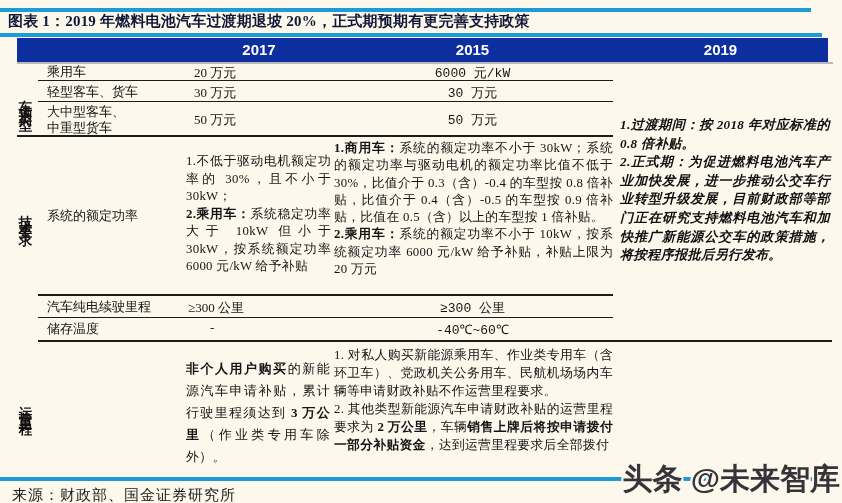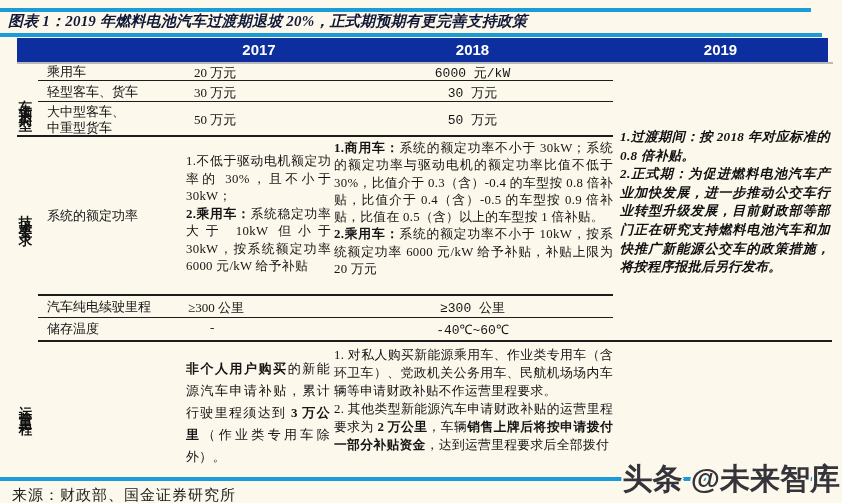--- a/index.html
+++ b/index.html
@@ -19,21 +19,21 @@
   #line-r1         { top:80px;  left:38px; width:575px; height:1px; }
   #line-r2         { top:101px; left:38px; width:575px; height:1px; }
   #line-r3         { top:135px; left:17px; width:596px; height:2px; }
   #line-r4         { top:294px; left:38px; width:575px; height:2px; }
   #line-r5         { top:317px; left:38px; width:575px; height:1px; }
   #line-r6         { top:340px; left:38px; width:794px; height:2px; }
   #rule-bottom     { top:477px; left:0;    width:835px; height:4px; }
 
   
   .fig-title { position:absolute; top:12px; left:8px; width:800px;
-    font-size:15px; font-weight:bold; font-style:italic; color:#101838;
+    font-size:15px; font-weight:bold; color:#101838;
     letter-spacing:0.2px; }
 
   
   .header-bar { position:absolute; top:38px; left:17px; width:811px; height:24px; background:#0c2e9e; }
   .hy { position:absolute; top:38px; height:24px; line-height:24px; text-align:center;
     color:#ffffff; font-weight:bold; font-size:15px;
     font-family:"Liberation Sans","DejaVu Sans",sans-serif; }
   #hy-2017 { left:186px; width:146px; }
   #hy-2018 { left:332px; width:281px; }
   #hy-2019 { left:613px; width:215px; }
@@ -70,21 +70,21 @@
   #v18-temp      { top:320px; }
 
   
   .para { white-space:pre-wrap; text-align:justify; letter-spacing:0.3px; }
   .para .b { font-weight:bold; }
   #cell-power-2017 { left:186px; top:153px; width:145px; line-height:17.5px; font-size:12.8px; }
   #cell-power-2018 { left:334px; top:140px; width:279px; line-height:17.3px; font-size:12.8px; }
   #cell-op-2017    { left:186px; top:358px; width:144px; line-height:22px;   font-size:13px; }
   #cell-op-2018    { left:334px; top:346px; width:279px; line-height:18px;   font-size:12.8px; }
   .col2019 { font-style:italic; font-weight:bold; color:#101010; }
-  #cell-2019-main  { left:620px; top:116px; width:210px; line-height:18.6px; font-size:13.2px;margin-top:12px; }
+  #cell-2019-main  { left:620px; top:116px; width:210px; line-height:18.6px; font-size:13.2px; }
   #cell-op-2019    { left:620px; top:345px; width:212px; line-height:17px;   font-size:12.8px; }
 
   
   .source { position:absolute; top:486px; left:12px; font-size:15px; color:#1a1a1a; letter-spacing:1px;text-align:center; }
   .watermark { position:absolute; right:2px; bottom:3px; z-index:5;
     font-family:"Liberation Sans","DejaVu Sans",sans-serif;
     font-size:30px; font-weight:bold; color:#34343a; letter-spacing:0px;
     text-shadow:-2px -2px 0 #fdf8ec, 2px -2px 0 #fdf8ec, -2px 2px 0 #fdf8ec,
                  2px 2px 0 #fdf8ec, 0 -2px 0 #fdf8ec, 0 2px 0 #fdf8ec,
                 -2px 0 0 #fdf8ec, 2px 0 0 #fdf8ec;margin-left:38px; }
@@ -93,21 +93,21 @@
 <body>
 
 <div class="page">
 
   <div id="rule-top" class="rule rule-cyan"></div>
   <div class="fig-title">图表 1：2019 年燃料电池汽车过渡期退坡 20%，正式期预期有更完善支持政策</div>
   <div id="rule-title-bot" class="rule rule-cyan"></div>
 
   <div class="header-bar"></div>
   <div id="hy-2017" class="hy">2017</div>
-  <div id="hy-2018" class="hy">2018</div>
+  <div id="hy-2018" class="hy">2015</div>
   <div id="hy-2019" class="hy">2019</div>
   <div id="rule-hdr-gray" class="rule rule-gray"></div>
 
   <div id="vlab-vehicle" class="vlab">车辆类型</div>
   <div id="vlab-tech" class="vlab">技术要求</div>
   <div id="vlab-op" class="vlab">运营里程</div>
 
   <div id="sub-passenger" class="cell sub">乘用车</div>
   <div id="sub-light" class="cell sub">轻型客车、货车</div>
   <div id="sub-heavy" class="cell sub">大中型客车、

